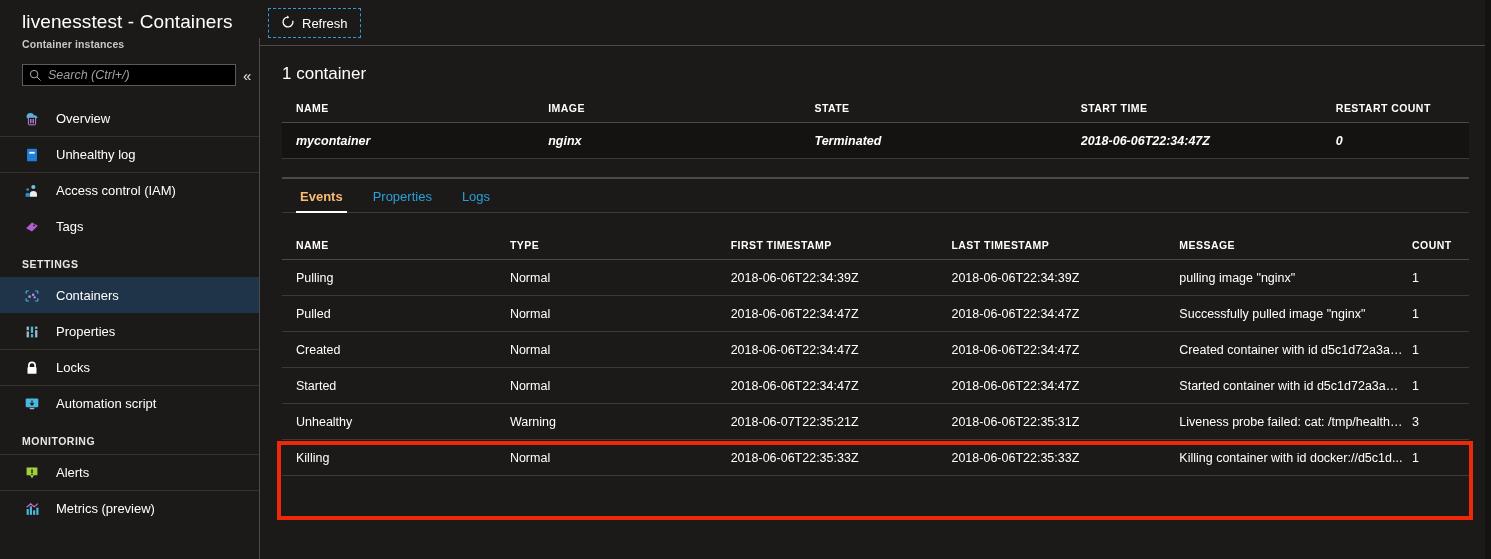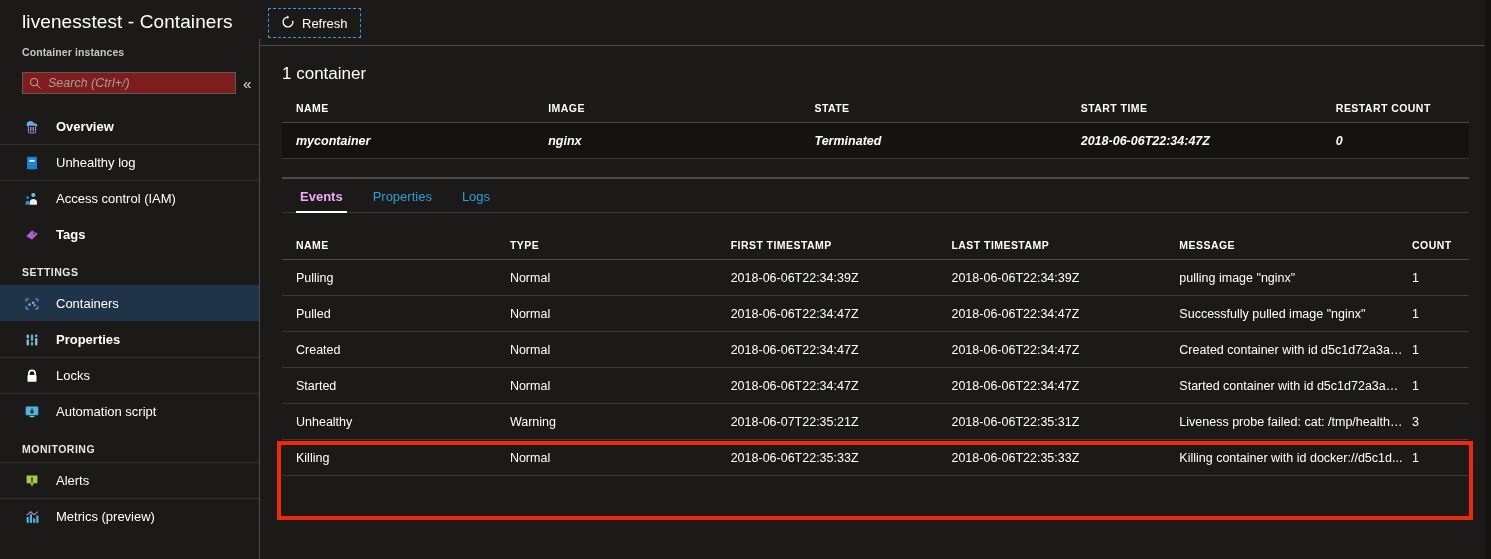--- a/index.html
+++ b/index.html
@@ -15,26 +15,26 @@
   .left-panel {
     width: 260px; height: 559px; flex: 0 0 260px;
     background: #1b1a19; position: relative;
   }
   .title-block { padding: 10px 0 0 22px; }
   .page-title {
     font-size: 19px; color: #ffffff; font-weight: 400; letter-spacing: .1px;
     line-height: 24px; white-space: nowrap;
   }
   .page-subtitle {
-    font-size: 10.5px; color: #c8c6c4; font-weight: 600; margin-top: 12px;
+    font-size: 10.5px; color: #c8c6c4; font-weight: 600; margin-top: 4px;
     letter-spacing: .1px;
   }
   .search-row { padding: 14px 0 0 22px; display:flex; align-items:center; }
   .search-box {
-    width: 214px; height: 22px; border: 1px solid #5a5a5a; background: #7f1d1d;
+    width: 214px; height: 22px; border: 1px solid #5a5a5a; background: #000000;
     display: flex; align-items: center; padding: 0 6px;
   }
   .search-box .mag { flex: 0 0 auto; margin-right: 6px; display:flex; }
   .search-input {
     flex: 1 1 auto; background: transparent; border: none; outline: none;
     color: #a19f9d; font-size: 12.5px; font-style: italic;
     font-family: "Liberation Sans", sans-serif;
   }
   .search-input::placeholder { color: #a19f9d; font-style: italic; }
   .collapse-btn {
@@ -45,21 +45,21 @@
   .nav { margin-top: 14px; }
   .nav-group-label {
     font-size: 10.5px; font-weight: 700; color: #e8e6e3; letter-spacing: .5px;
     padding: 14px 0 7px 22px;
   }
   .nav-item {
     height: 36px; display: flex; align-items: center;
     padding-left: 22px; position: relative; cursor: pointer;
     border-top: 1px solid #333231;
   }
-  .nav-item.no-rule { border-top: 1px solid transparent; font-weight: bold; }
+  .nav-item.no-rule { border-top: 1px solid transparent; }
   .nav-item.selected { background: #1f3349; border-top-color: #1f3349;}
   .nav-item .ico { width: 20px; height: 20px; flex:0 0 20px; margin-right: 14px; display:flex; align-items:center; justify-content:center;}
   .nav-item .lbl { font-size: 13px; color: #ffffff; }
 
   .panel-divider {
     position: absolute; left: 259px; top: 38px; width: 2px; height: 521px;
     background: #4a4a4a;
   }
 
   
@@ -99,21 +99,21 @@
 
   
   .tabs-wrap { padding: 0 22px; margin-top: 18px; }
   .tabs-top-rule { height: 2px; background: #4a4a4a; }
   .tabs { display: flex; align-items: flex-end; height: 34px; border-bottom: 1px solid #3b3a39; }
   .tab {
     font-size: 13px; padding: 0 4px 8px 4px; margin-right: 22px;
     cursor: pointer; position: relative; color: #2a9fd8;
   }
   .tab:first-child { margin-left: 14px; }
-  .tab.active { color: #f0abfc; font-weight: 700; }
+  .tab.active { color: #fdba74; font-weight: 700; }
   .tab.active::after {
     content: ""; position: absolute; left: 0; right: 0; bottom: -1px;
     height: 2px; background: #ffffff;
   }
 
   
   .events-wrap { padding: 0 22px; margin-top: 14px; position: relative; }
   .events-wrap .tbl th:first-child,
   .events-wrap .tbl td:first-child { padding-left: 14px; }
   .events-wrap .tbl td.msg { padding-right: 8px; }

